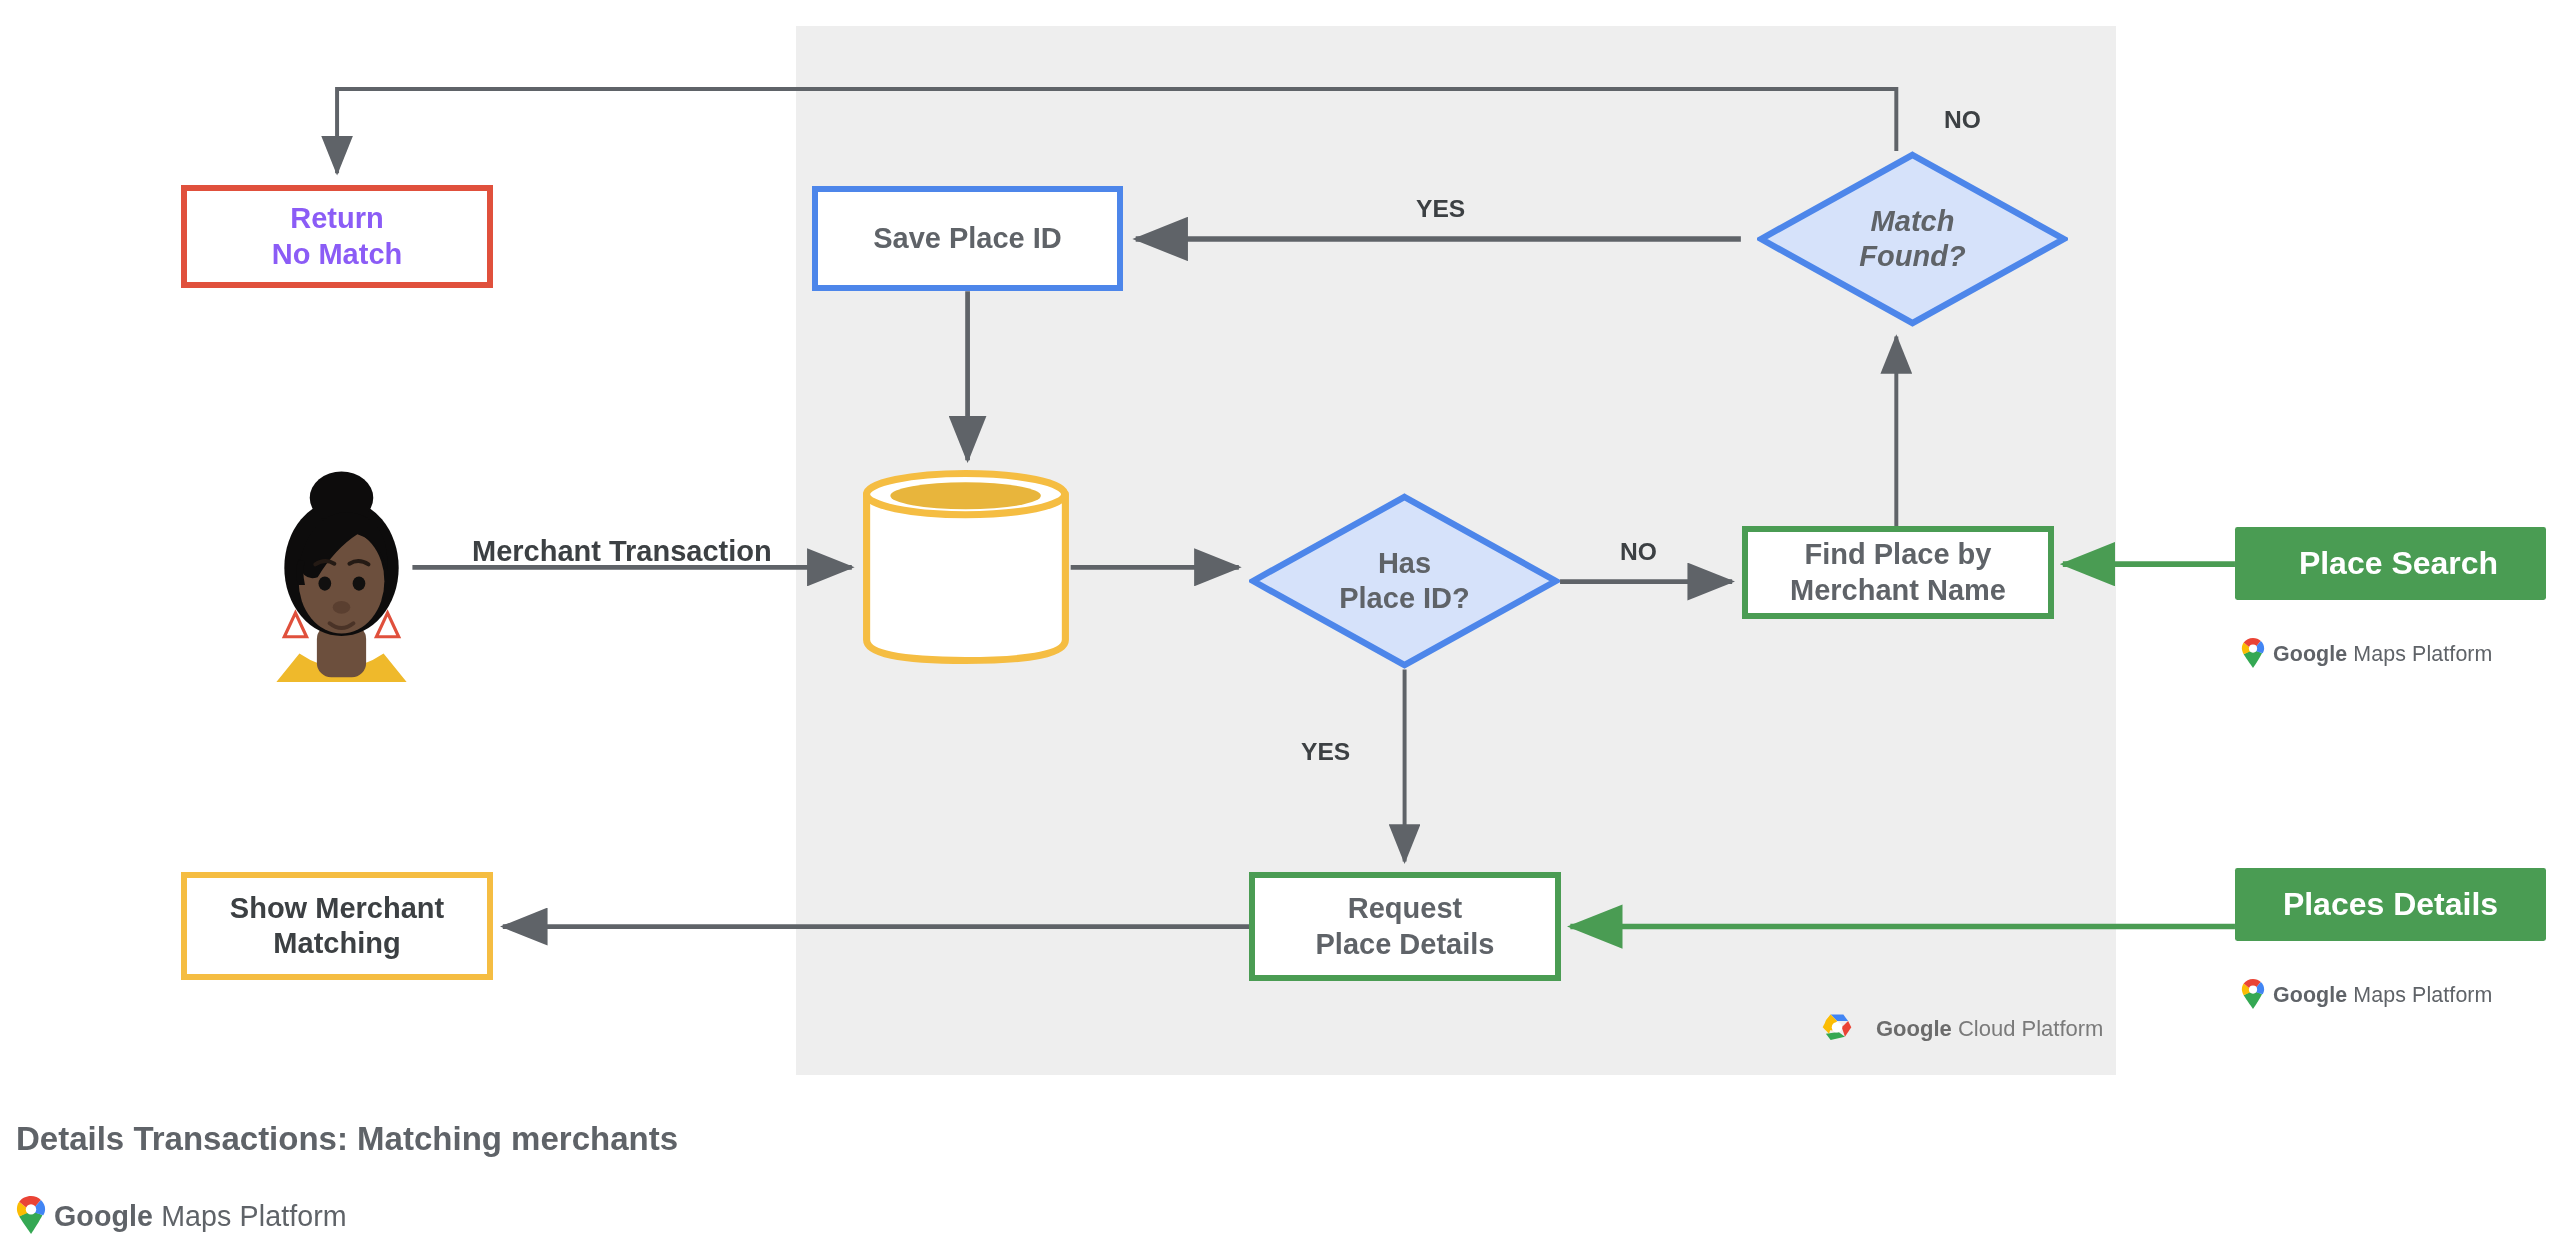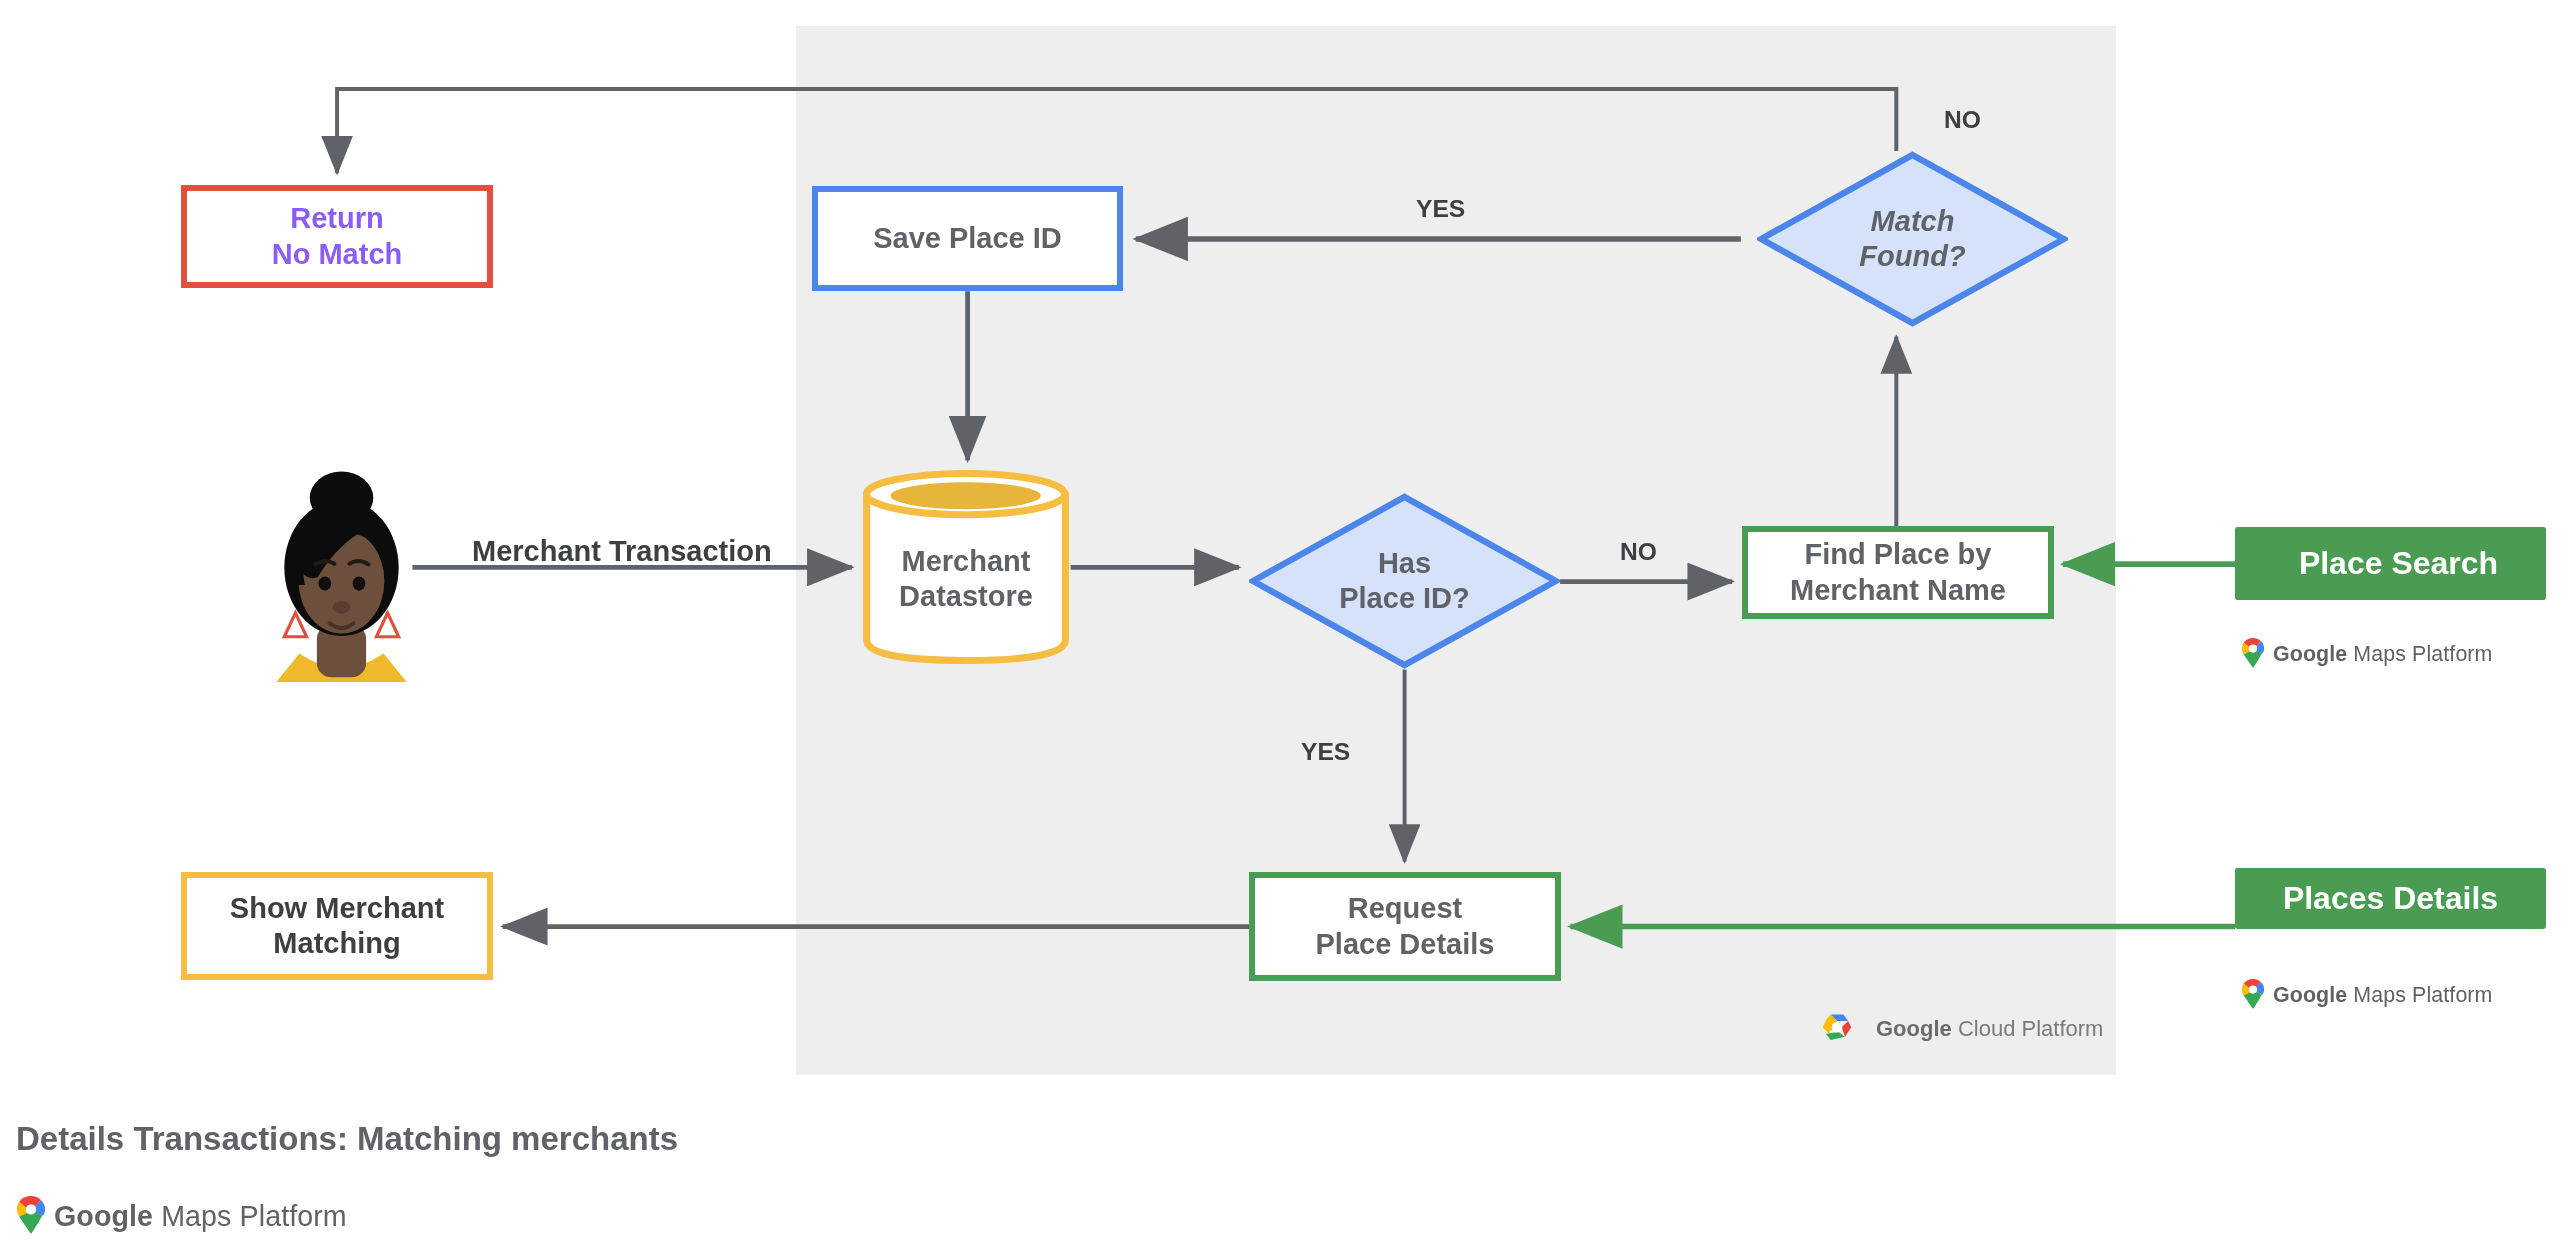--- a/index.html
+++ b/index.html
@@ -113,21 +113,21 @@
     background: #4a9c53;
     color: #ffffff;
     display: flex;
     align-items: center;
     justify-content: center;
     font-size: 32px;
     font-weight: bold;
     border-radius: 2.4px;
   }
   #btn-place-search { left: 2235px; top: 527px; width: 311px; height: 73px; padding-left: 16px; }
-  #btn-places-details { left: 2235px; top: 868px; width: 311px; height: 61px; }
+  #btn-places-details { left: 2235px; top: 868px; width: 311px; height: 73px; }
 
   
   .gmp-lockup {
     position: absolute;
     display: flex;
     align-items: center;
     gap: 8px;
   }
   .gmp-lockup .gmp-text {
     font-size: 21.4px;
@@ -289,22 +289,20 @@
 
   <div id="node-merchant-datastore">
     <svg viewBox="0 0 265 250" width="210" height="198" xmlns="http://www.w3.org/2000/svg">
 
       <path d="M7,33 L7,217 Q7,243 132,243 Q258,243 258,217 L258,33 Z" fill="#ffffff" stroke="#f5bd42" stroke-width="9" stroke-linejoin="round"></path>
 
       <ellipse cx="132" cy="33" rx="125" ry="26" fill="#ffffff" stroke="#f5bd42" stroke-width="9"></ellipse>
 
       <ellipse cx="132" cy="35" rx="95" ry="17" fill="#e8b53c"></ellipse>
     </svg>
-    <div class="dslabel">Merchant
-Datastore</div>
   </div>
 
   <div class="diamond-wrap" id="diamond-has-place-id">
     <svg viewBox="0 0 392 222" width="311" height="176" xmlns="http://www.w3.org/2000/svg">
       <polygon points="196,5 387,111 196,217 5,111" fill="#d6e2fa" stroke="#4d86ea" stroke-width="8" stroke-linejoin="miter"></polygon>
     </svg>
     <div class="dlabel">Has
 Place ID?</div>
   </div>
 

